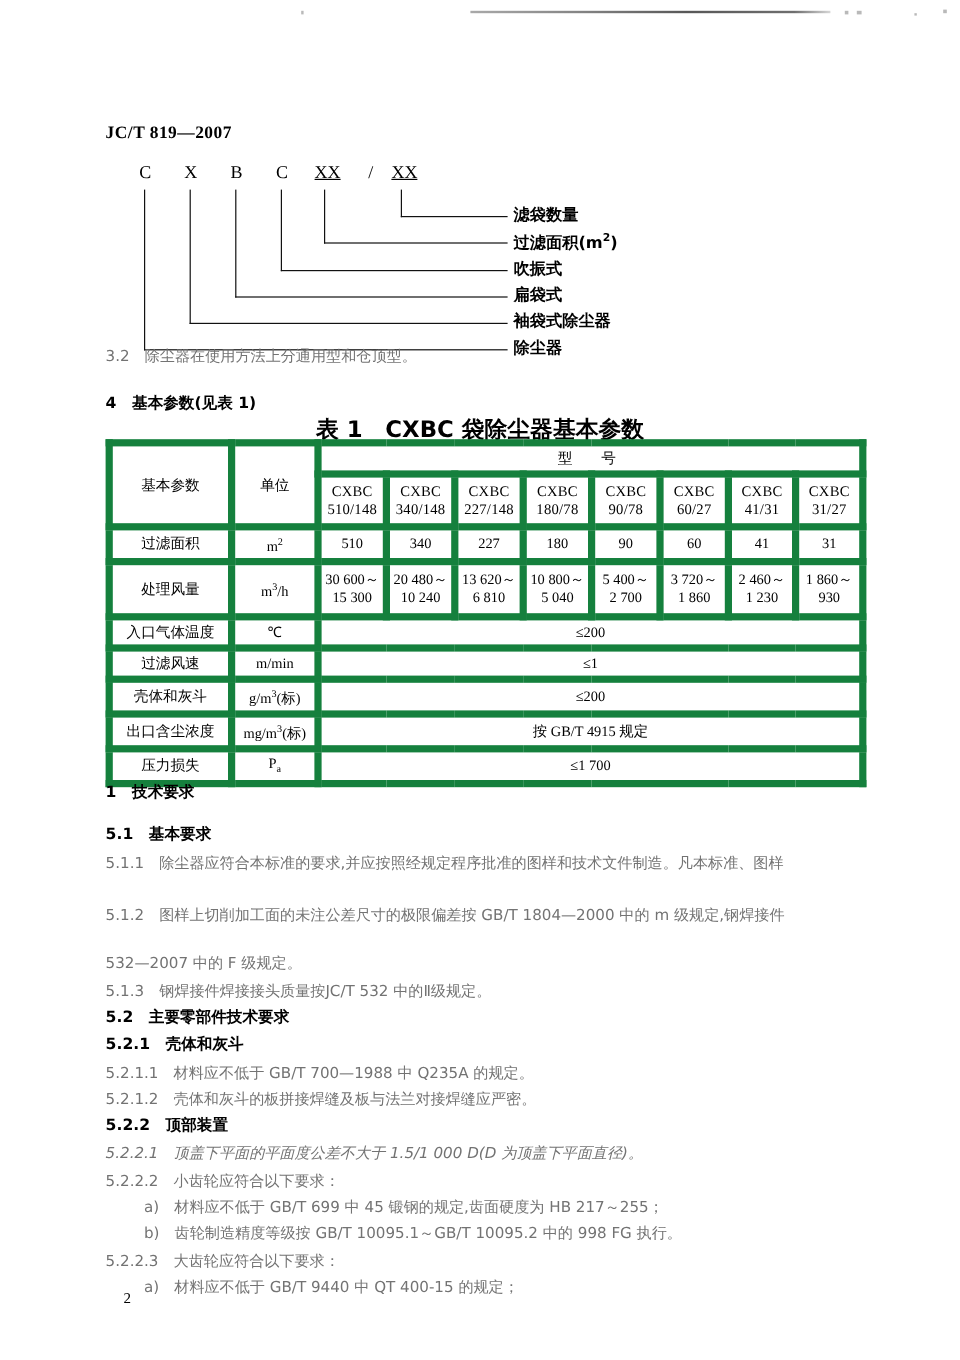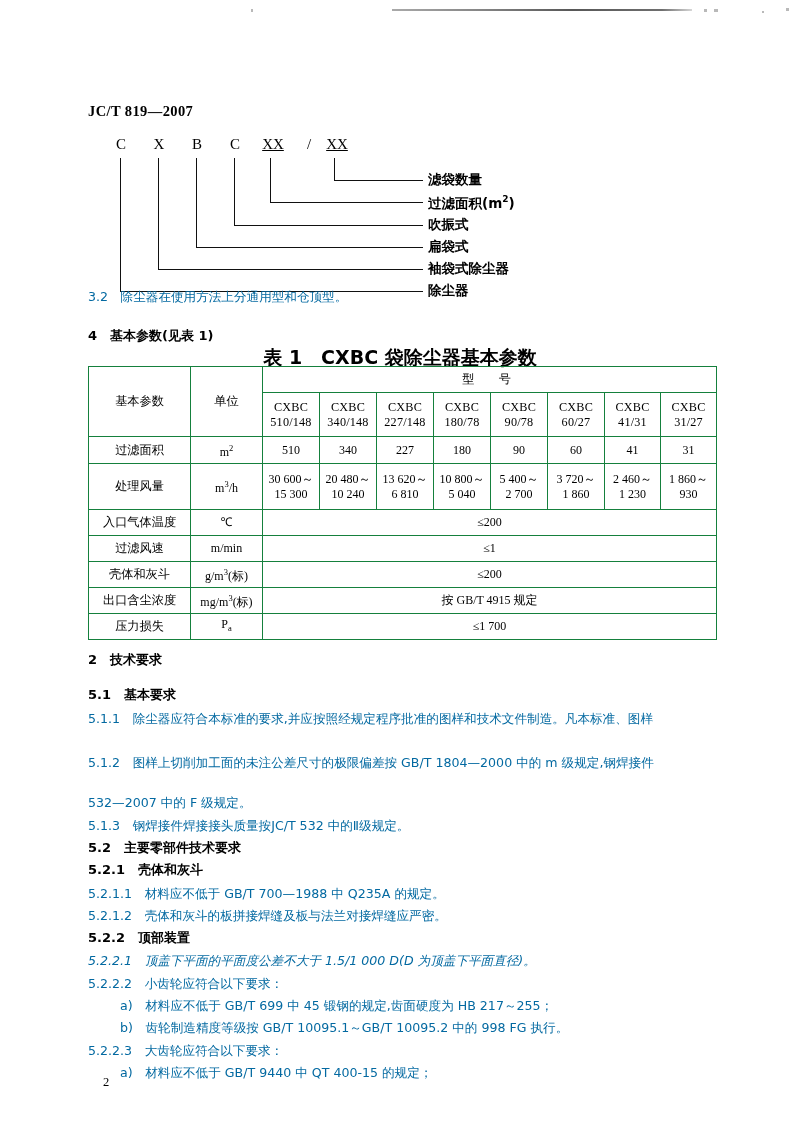--- a/index.html
+++ b/index.html
@@ -77,21 +77,21 @@
   .dg-label sup { font-size: 9px; vertical-align: super; }
   .vline { position: absolute; width: 1px; background: #111; }
   .hline { position: absolute; height: 1px; background: #111; }
 
   
   .para {
     position: absolute;
     font-family: "DejaVu Sans", "Liberation Sans", sans-serif;
     font-size: 12.6px;
     line-height: 20.5px;
-    color: #0369a1;
+    color: #737373;
     white-space: nowrap;
   }
   .heading {
     position: absolute;
     font-family: "DejaVu Sans", "Liberation Sans", sans-serif;
     font-weight: bold;
     font-size: 13px;
     white-space: nowrap;
   }
 
@@ -111,21 +111,21 @@
     position: absolute;
     left: 88px;
     top: 366px;
     width: 628px;
     border-collapse: collapse;
     font-family: "Liberation Serif", serif;
     font-size: 12px;
     table-layout: fixed;
   }
   table.params td, table.params th {
-    border: 1px solid #15803d;
+    border: 6px solid #15803d;
     text-align: center;
     vertical-align: middle;
     padding: 2px 1px;
     font-weight: normal;
     line-height: 15px;
   }
   table.params .cn {
     font-family: "DejaVu Sans", "Liberation Sans", sans-serif;
     font-size: 12.2px;
   }
@@ -320,21 +320,21 @@
       </tr>
 
       <tr class="r-d3">
         <td class="cn">压力损失</td>
         <td class="unit"><span>P</span><sub class="sm">a</sub></td>
         <td class="unit" colspan="8">≤1 700</td>
       </tr>
     </tbody>
   </table>
 
-  <div class="heading" style="left:88px;top:651px;">2　技术要求</div>
+  <div class="heading" style="left:88px;top:651px;">1　技术要求</div>
 
   <div class="heading" style="left:88px;top:686px;">5.1　基本要求</div>
 
   <div class="para" style="left:88px;top:709px;">5.1.1　除尘器应符合本标准的要求,并应按照经规定程序批准的图样和技术文件制造。凡本标准、图样</div>
 
   <div class="para" style="left:88px;top:753px;">5.1.2　图样上切削加工面的未注公差尺寸的极限偏差按 GB/T 1804—2000 中的 m 级规定,钢焊接件</div>
   <div class="para" style="left:88px;top:793px;">532—2007 中的 F 级规定。</div>
 
   <div class="para" style="left:88px;top:816px;">5.1.3　钢焊接件焊接接头质量按JC/T 532 中的Ⅱ级规定。</div>
 

